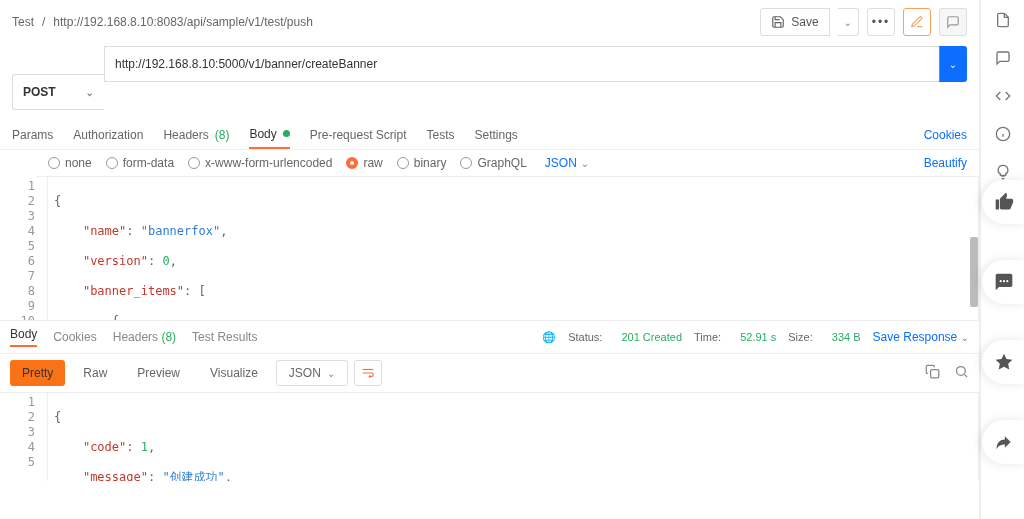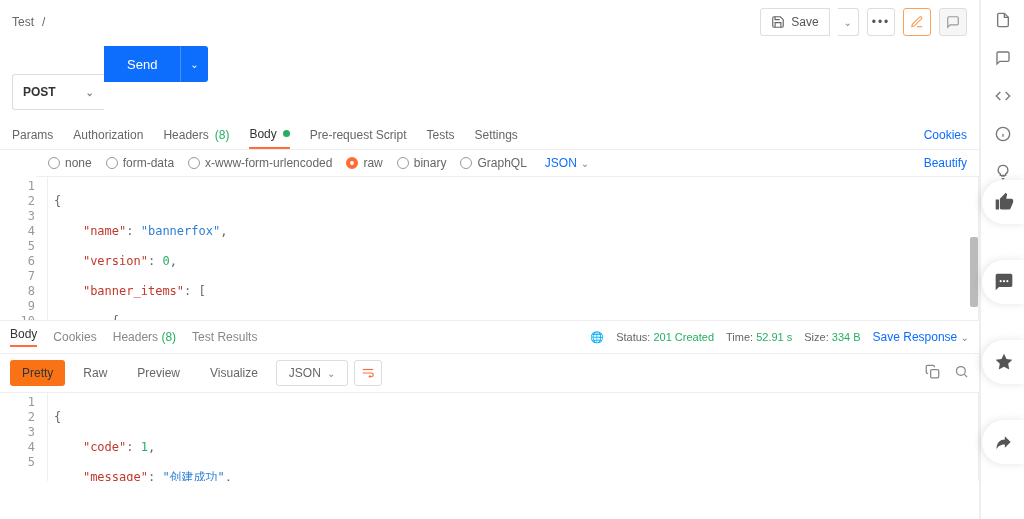--- a/index.html
+++ b/index.html
@@ -57,21 +57,21 @@
   .tok-str { color:#2c7fd4;}
   .tok-num { color:#27ae60;}
   .tok-punc { color:#666;}
   .scroll-ind { position:absolute; right:0; top:60px; width:8px; height:70px; background:#bbb; border-radius:2px;}
 
   
   .resp-tabs { display:flex; align-items:center; padding:6px 10px; gap:16px; border-top:1px solid #eee; border-bottom:1px solid #eee;}
   .resp-tab { color:#888; cursor:pointer; font-size:12px;}
   .resp-tab.active { color:#333; font-weight:500; border-bottom:2px solid #ff6c37; padding-bottom:4px;}
   .resp-meta { margin-left:auto; display:flex; align-items:center; gap:12px; color:#666; font-size:11px;}
-  .resp-meta .grn { color:#27ae60;}
+  .resp-meta .grn { color:#27ae60;margin-left:16px;}
   .globe { color:#888;}
 
   
   .resp-toolbar { display:flex; align-items:center; padding:6px 10px; gap:6px; border-bottom:1px solid #eee;}
   .pill { height:26px; padding:0 12px; display:flex; align-items:center; border-radius:3px; cursor:pointer; color:#666;}
   .pill.active { background:#f97316; color:#333;}
   .pill.sel { border:1px solid #ddd; gap:6px;}
   .pill.icon { border:1px solid #ddd; width:28px; padding:0; justify-content:center; color:#ff6c37;}
   .toolbar-right { margin-left:auto; display:flex; gap:14px; color:#888;}
 
@@ -80,20 +80,21 @@
 </style>
 </head>
 <body>
 
 <div class="main">
   <div class="workspace">
 
     <div class="hdr">
       <span class="crumb">Test</span>
       <span class="crumb"> / </span>
+      <span class="crumb">http://192.168.8.10:8083/api/sample/v1/test/push</span>
       <div class="hdr-spacer"></div>
       <button class="btn split">
         <svg width="14" height="14" viewBox="0 0 24 24" fill="none" stroke="#666" stroke-width="2">
             <path d="M19 21H5a2 2 0 0 1-2-2V5a2 2 0 0 1 2-2h11l5 5v11a2 2 0 0 1-2 2z"></path>
             <polyline points="17 21 17 13 7 13 7 21"></polyline>
             <polyline points="7 3 7 8 15 8"></polyline>
           </svg>
         <span>Save</span>
       </button>
       <button class="btn splitr">
@@ -113,22 +114,22 @@
             <path d="M21 15a2 2 0 0 1-2 2H7l-4 4V5a2 2 0 0 1 2-2h14a2 2 0 0 1 2 2z"></path>
           </svg>
       </button>
     </div>
 
     <div class="req-row">
       <div class="method-sel">
         <span>POST</span>
         <span class="caret">⌄</span>
       </div>
+      <input class="url-input" value="http://192.168.8.10:5000/v1/banner/createBanner" style="">
       <div class="send-btn">
-        <button class="send-main">Send</button>
         <div class="send-drop">
             <span class="caret" style="color:#fff">⌄</span>
           </div>
       </div>
     </div>
 
     <div class="req-tabs">
       <div class="req-tab">Params</div>
       <div class="req-tab">Authorization</div>
       <div class="req-tab">

